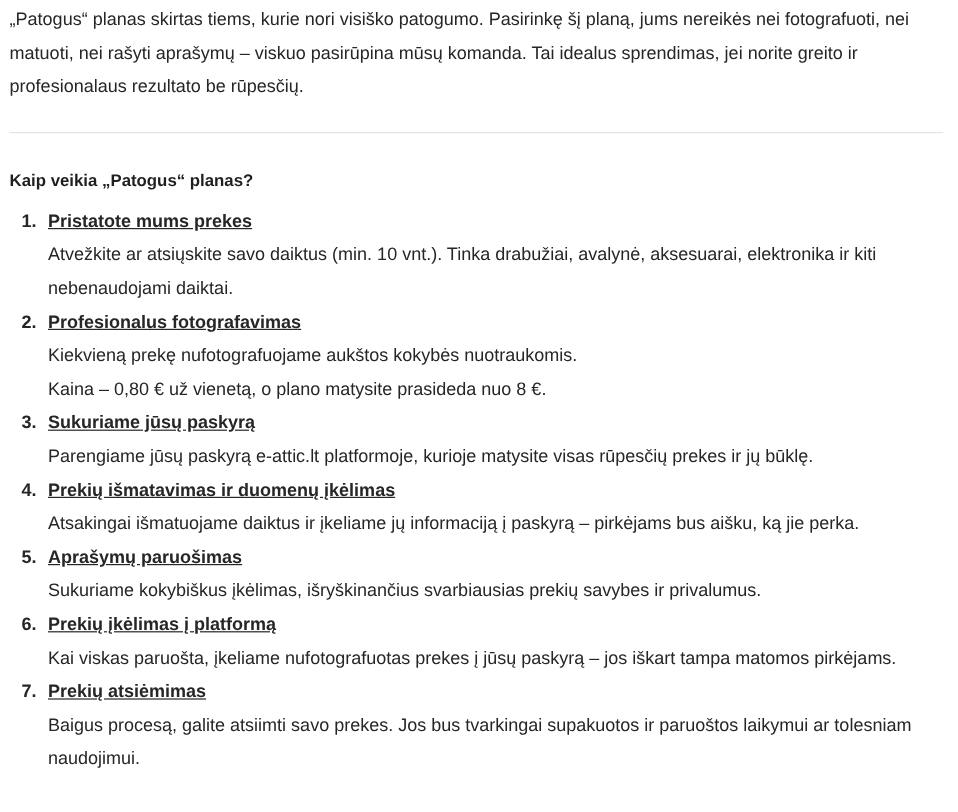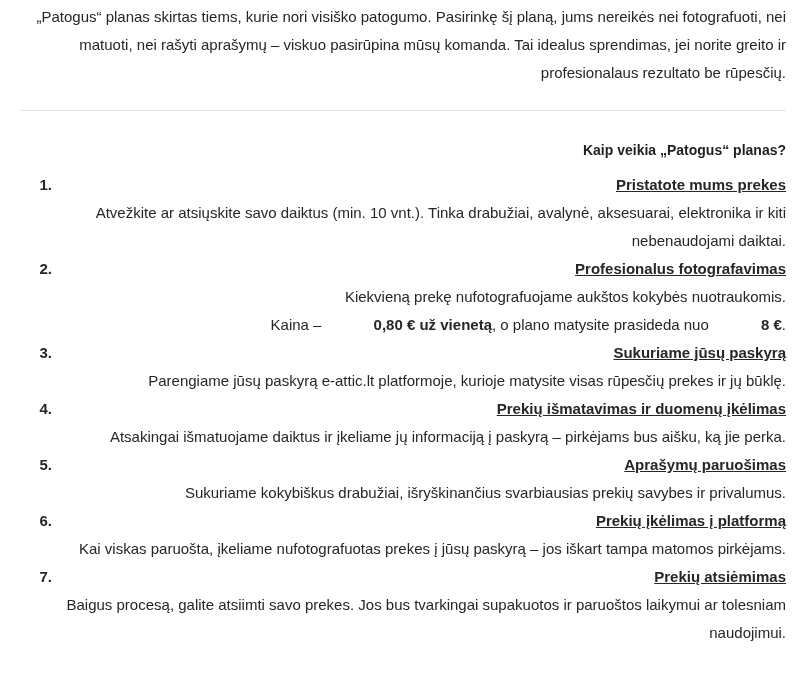--- a/index.html
+++ b/index.html
@@ -7,21 +7,21 @@
   body {
     width: 798px;
     height: 677px;
     background: #ffffff;
     font-family: "Liberation Sans", "DejaVu Sans", sans-serif;
     font-size: 15px;
     line-height: 28px;
     color: #262626;
     overflow: hidden;
   }
-  .page { padding: 3px 12px 0 20px; text-align: right; }
+  .page { padding: 3px 12px 0 8px; }
   .intro { margin: 0; }
   .divider {
     border: none;
     border-top: 1px solid #e3e3e3;
     margin: 23px 0 0 0;
   }
   .heading {
     font-size: 14px;
     line-height: 24px;
     font-weight: 700;
@@ -36,21 +36,21 @@
   .step { display: flex; }
   .num {
     flex: 0 0 22px;
     width: 22px;
     margin-left: 10px;
     font-weight: 700;
   }
   .step-body { flex: 1; min-width: 0; }
   .step-title { font-weight: 700; text-decoration: underline; }
   .step-desc { font-weight: 400; }
-  .step-desc strong { font-weight: 700; margin-left: 48px; }
+  .step-desc strong { font-weight: 400; }
 </style>
 </head>
 <body>
 
 <div class="page">
 
   <p class="intro">„Patogus“ planas skirtas tiems, kurie nori visiško patogumo. Pasirinkę šį planą, jums nereikės nei fotografuoti, nei matuoti, nei rašyti aprašymų – viskuo pasirūpina mūsų komanda. Tai idealus sprendimas, jei norite greito ir profesionalaus rezultato be rūpesčių.</p>
 
   <hr class="divider">
 
@@ -88,21 +88,21 @@
       <div class="step-body">
         <div class="step-title">Prekių išmatavimas ir duomenų įkėlimas</div>
         <div class="step-desc">Atsakingai išmatuojame daiktus ir įkeliame jų informaciją į paskyrą – pirkėjams bus aišku, ką jie perka.</div>
       </div>
     </li>
 
     <li class="step">
       <span class="num">5.</span>
       <div class="step-body">
         <div class="step-title">Aprašymų paruošimas</div>
-        <div class="step-desc">Sukuriame kokybiškus drabužiai, išryškinančius svarbiausias prekių savybes ir privalumus.</div>
+        <div class="step-desc">Sukuriame kokybiškus įkėlimas, išryškinančius svarbiausias prekių savybes ir privalumus.</div>
       </div>
     </li>
 
     <li class="step">
       <span class="num">6.</span>
       <div class="step-body">
         <div class="step-title">Prekių įkėlimas į platformą</div>
         <div class="step-desc">Kai viskas paruošta, įkeliame nufotografuotas prekes į jūsų paskyrą – jos iškart tampa matomos pirkėjams.</div>
       </div>
     </li>

